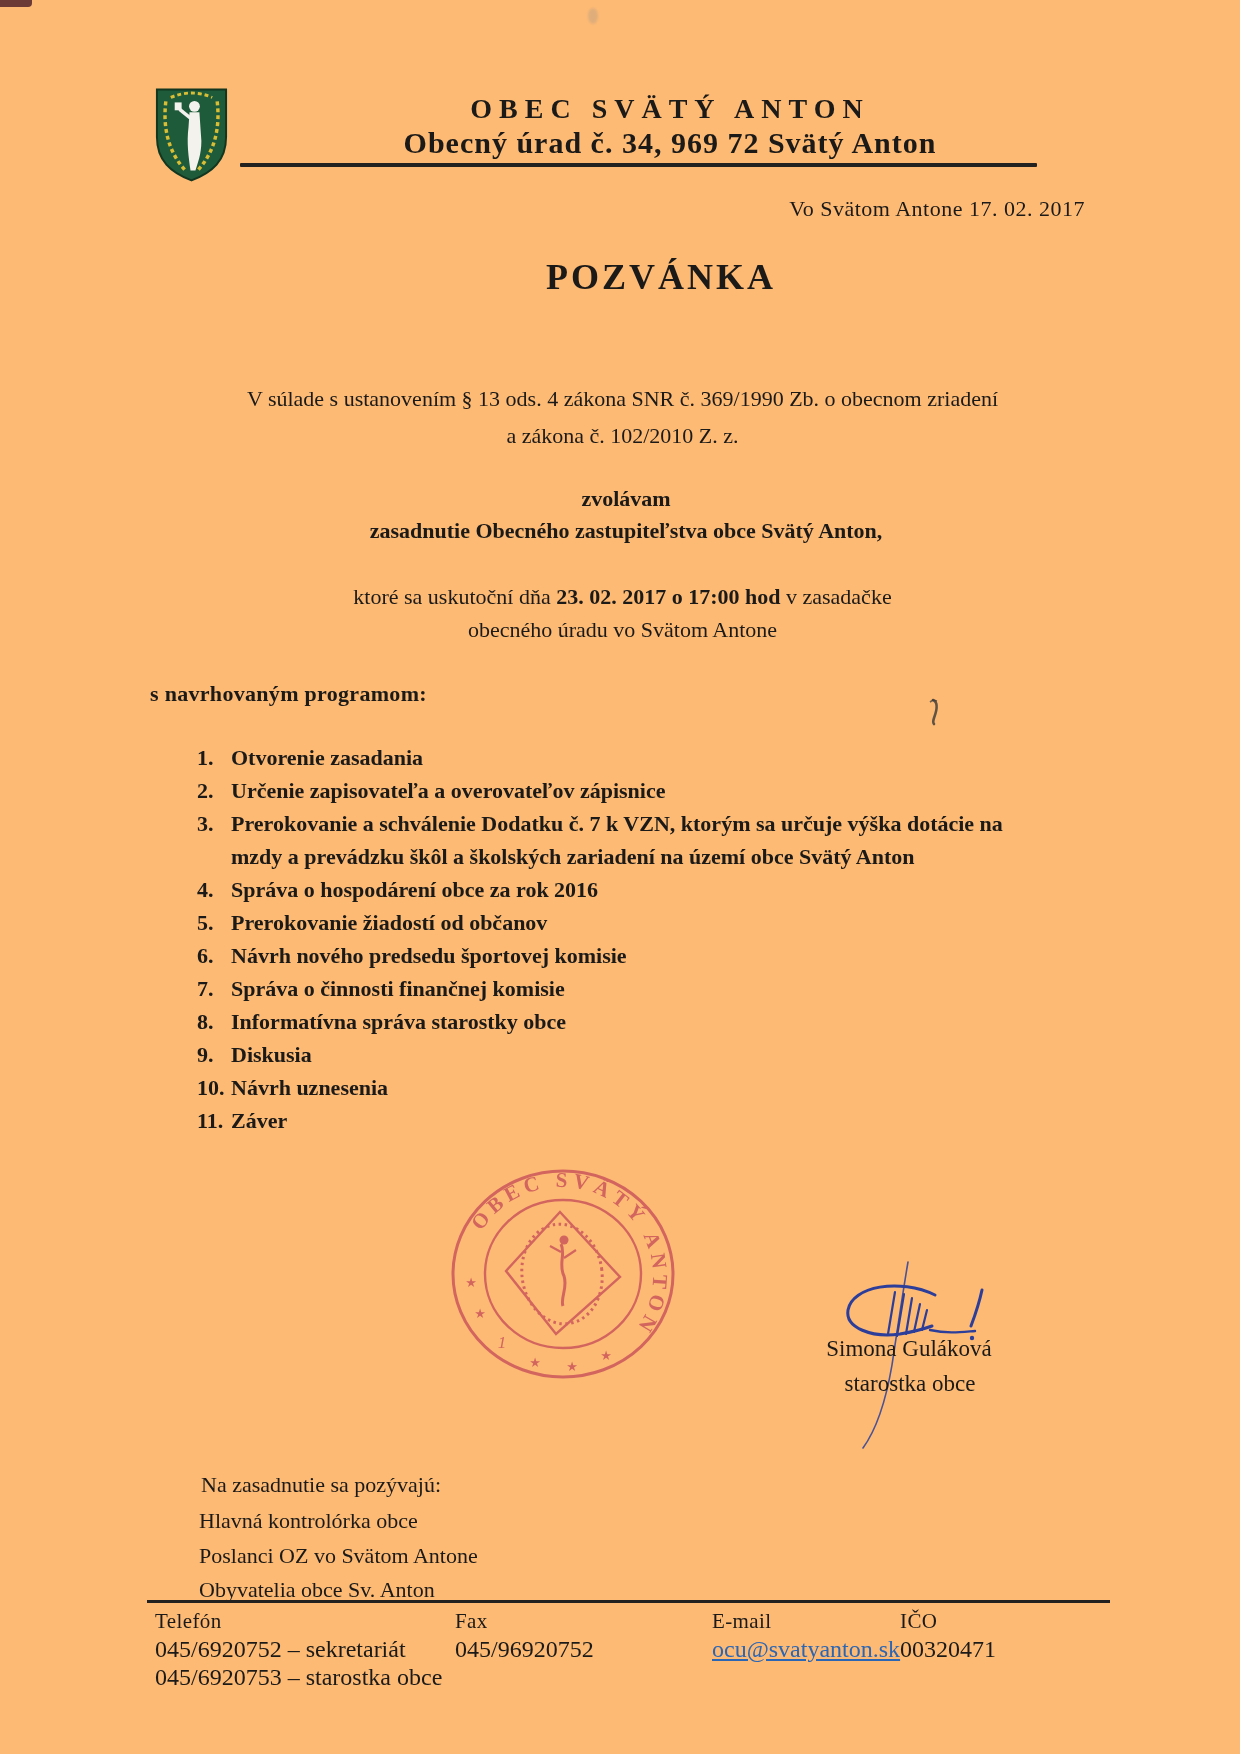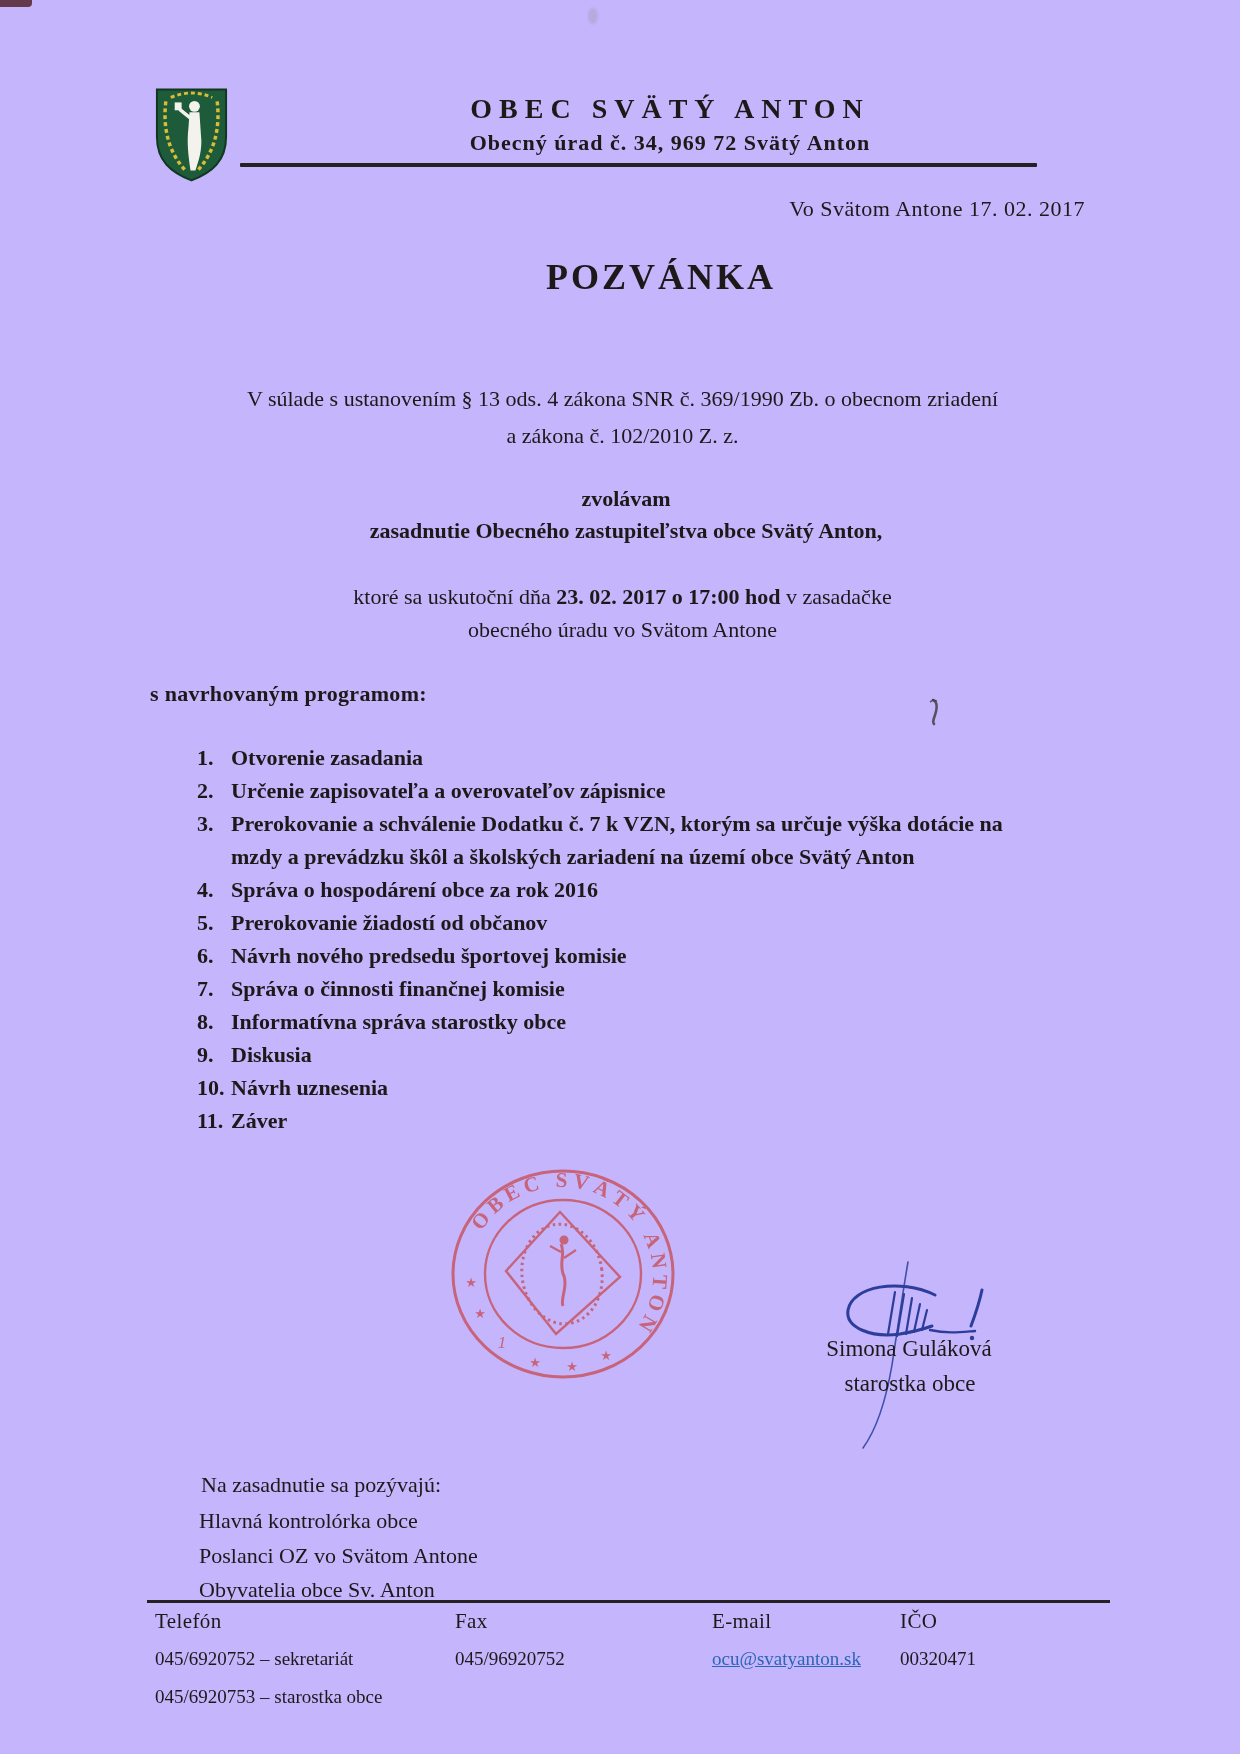--- a/index.html
+++ b/index.html
@@ -1,37 +1,37 @@
 <!DOCTYPE html>
 <html><head>
 <meta charset="utf-8">
 <style>
   html,body{margin:0;padding:0;background:#9a9a9a;}
   .page{
     position:relative;
     width:1240px;height:1754px;
     margin:0 auto;
-    background:#c4b5fd;
+    background:#fdba74;
     font-family:"Liberation Serif","DejaVu Serif",serif;
     color:#1b1a18;
     overflow:hidden;
   }
   .abs{position:absolute;}
   .ctr{text-align:center;}
   .b{font-weight:bold;}
 
   
   .smudge-tl{left:0;top:0;width:32px;height:7px;background:#53242c;border-radius:0 0 4px 0;filter:blur(.6px);opacity:.85;}
   .smudge-top{left:588px;top:8px;width:10px;height:16px;background:#8a8a8a;opacity:.25;border-radius:50%;filter:blur(1px);}
 
   
   .coat{left:151px;top:85px;width:81px;height:100px;}
   .org-block{left:240px;top:92px;width:860px;}
   .org-name{font-size:28px;font-weight:bold;letter-spacing:7px;line-height:34px;}
-  .org-addr{font-size:22px;font-weight:bold;letter-spacing:1px;line-height:30px;margin-top:2px;}
+  .org-addr{font-size:30px;font-weight:bold;letter-spacing:1px;line-height:30px;margin-top:2px;}
   .header-rule{left:240px;top:163px;width:797px;height:4px;background:#232220;border-radius:1px;}
 
   .date-line{right:155px;top:196px;font-size:22px;letter-spacing:.5px;}
   .doc-title{left:661px;top:256px;transform:translateX(-50%);font-size:36px;font-weight:bold;letter-spacing:3px;}
 
   .intro{left:120px;top:380px;width:1005px;font-size:22px;line-height:37px;}
   .convene{left:120px;top:483px;width:1012px;font-size:22px;line-height:32px;font-weight:bold;}
   .when1{left:120px;top:584px;width:1005px;font-size:22px;}
   .when2{left:120px;top:617px;width:1005px;font-size:22px;}
 
@@ -49,21 +49,21 @@
   .sig-name{left:909px;top:1336px;transform:translateX(-50%);font-size:23px;white-space:nowrap;}
   .sig-role{left:910px;top:1371px;transform:translateX(-50%);font-size:23px;white-space:nowrap;}
 
   .invitees-heading{left:157px;top:1472px;font-size:22px;margin-left:44px;}
   .invitee{left:199px;font-size:22px;}
   .inv-0{top:1508px;} .inv-1{top:1543px;} .inv-2{top:1577px;}
 
   .footer-rule{left:147px;top:1600px;width:963px;height:3px;background:#232220;}
   .fcol{top:1608px;line-height:26px;}
   .fcol .flabel{font-size:21px;letter-spacing:.4px;}
-  .fcol .fval{font-size:19px;margin-top:12px;}
+  .fcol .fval{font-size:24px;margin-top:2px;}
   .fc-0{left:155px;} .fc-1{left:455px;} .fc-2{left:712px;} .fc-3{left:900px;}
   .email-link{color:#2b66b5;text-decoration:underline;cursor:pointer;}
 </style>
 </head>
 <body>
 
 <div class="page">
 
   <div class="abs smudge-tl"></div>
   <div class="abs smudge-top"></div>

